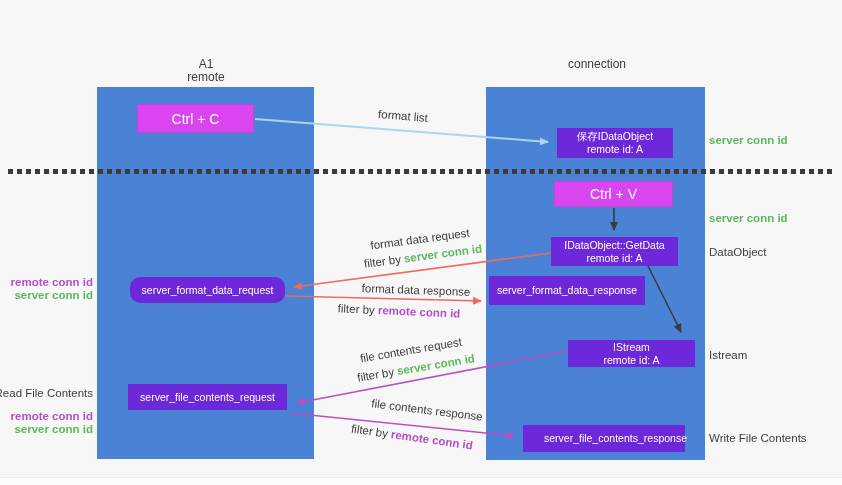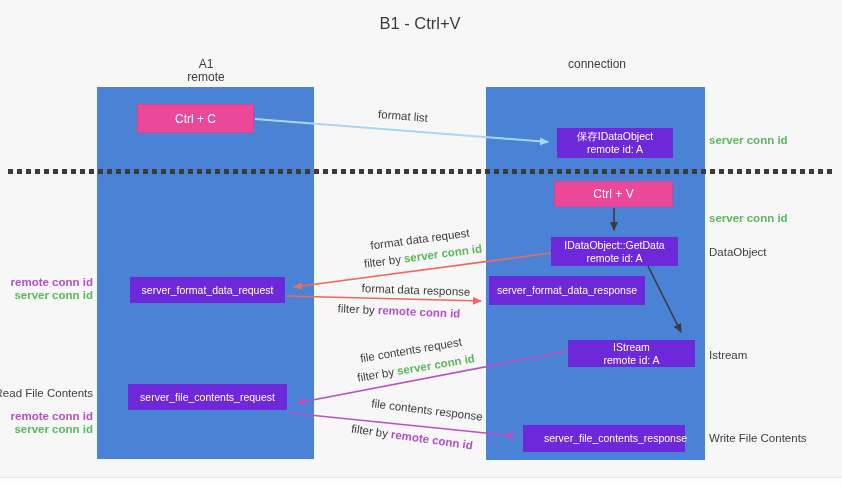--- a/index.html
+++ b/index.html
@@ -9,38 +9,37 @@
     font-family:"Liberation Sans", sans-serif;
     color:#3c3c3c;
   }
   .abs{position:absolute;}
   .title-block{left:300px;top:14px;width:240px;text-align:center;
     font-size:16.5px;line-height:18.5px;color:#3a3a3a;}
   .ll-header{width:130px;text-align:center;font-size:12px;line-height:13px;color:#3c3c3c;}
   .col{background:#4a82d6;}
   .divider{left:8px;top:169px;width:828px;height:5px;
     background:repeating-linear-gradient(90deg,#3b3b3b 0 5px,transparent 5px 9px);}
-  .keybox{background:#ec4899;border:1px solid rgba(0,0,0,0.07);box-sizing:border-box;
-    color:#fff;display:flex;align-items:center;justify-content:center;font-size:12px;}
+  .keybox{background:#d946ef;border:1px solid rgba(0,0,0,0.07);box-sizing:border-box;
+    color:#fff;display:flex;align-items:center;justify-content:center;font-size:14px;}
   .node{background:#6d28d9;color:#fff;display:flex;flex-direction:column;align-items:center;
     justify-content:center;font-size:10.5px;line-height:13px;text-align:center;box-sizing:border-box;}
   .side{font-size:11.5px;color:#3e3e3e;white-space:nowrap;line-height:13px;}
   .side-left{right:749px;text-align:right;}
   .side-right{left:709px;}
   .green{color:#5cb85c;font-weight:700;}
   .purple{color:#b44fc8;font-weight:700;}
   .alabel{font-size:11.5px;color:#3e3e3e;white-space:nowrap;transform-origin:center center;}
   svg.arrows{left:0;top:0;pointer-events:none;}
   .bottom-strip{left:0;top:477px;width:842px;height:8px;background:#fcfcfc;border-top:1px solid #ececec;}
 </style>
 </head>
 <body>
 
 <div class="abs title-block">
-  <div>B1 - Ctrl+V</div>
 </div>
 
 <div class="abs ll-header" style="left:141px;top:58px;">
   <div>A1</div>
   <div>remote</div>
 </div>
 <div class="abs ll-header" style="left:532px;top:58px;">
   <div>connection</div>
 </div>
 
@@ -81,21 +80,21 @@
 </div>
 
 <div class="abs node" style="left:557px;top:128px;width:116px;height:30px;">
   <div>保存IDataObject</div>
   <div>remote id: A</div>
 </div>
 <div class="abs node" style="left:551px;top:237px;width:127px;height:29px;">
   <div>IDataObject::GetData</div>
   <div>remote id: A</div>
 </div>
-<div class="abs node" style="left:130px;top:277px;width:155px;height:26px;">
+<div class="abs node" style="left:130px;top:277px;width:155px;height:26px;border-radius:10px;">
   <div>server_format_data_request</div>
 </div>
 <div class="abs node" style="left:489px;top:276px;width:156px;height:29px;">
   <div>server_format_data_response</div>
 </div>
 <div class="abs node" style="left:568px;top:340px;width:127px;height:27px;">
   <div>IStream</div>
   <div>remote id: A</div>
 </div>
 <div class="abs node" style="left:128px;top:384px;width:159px;height:26px;">

